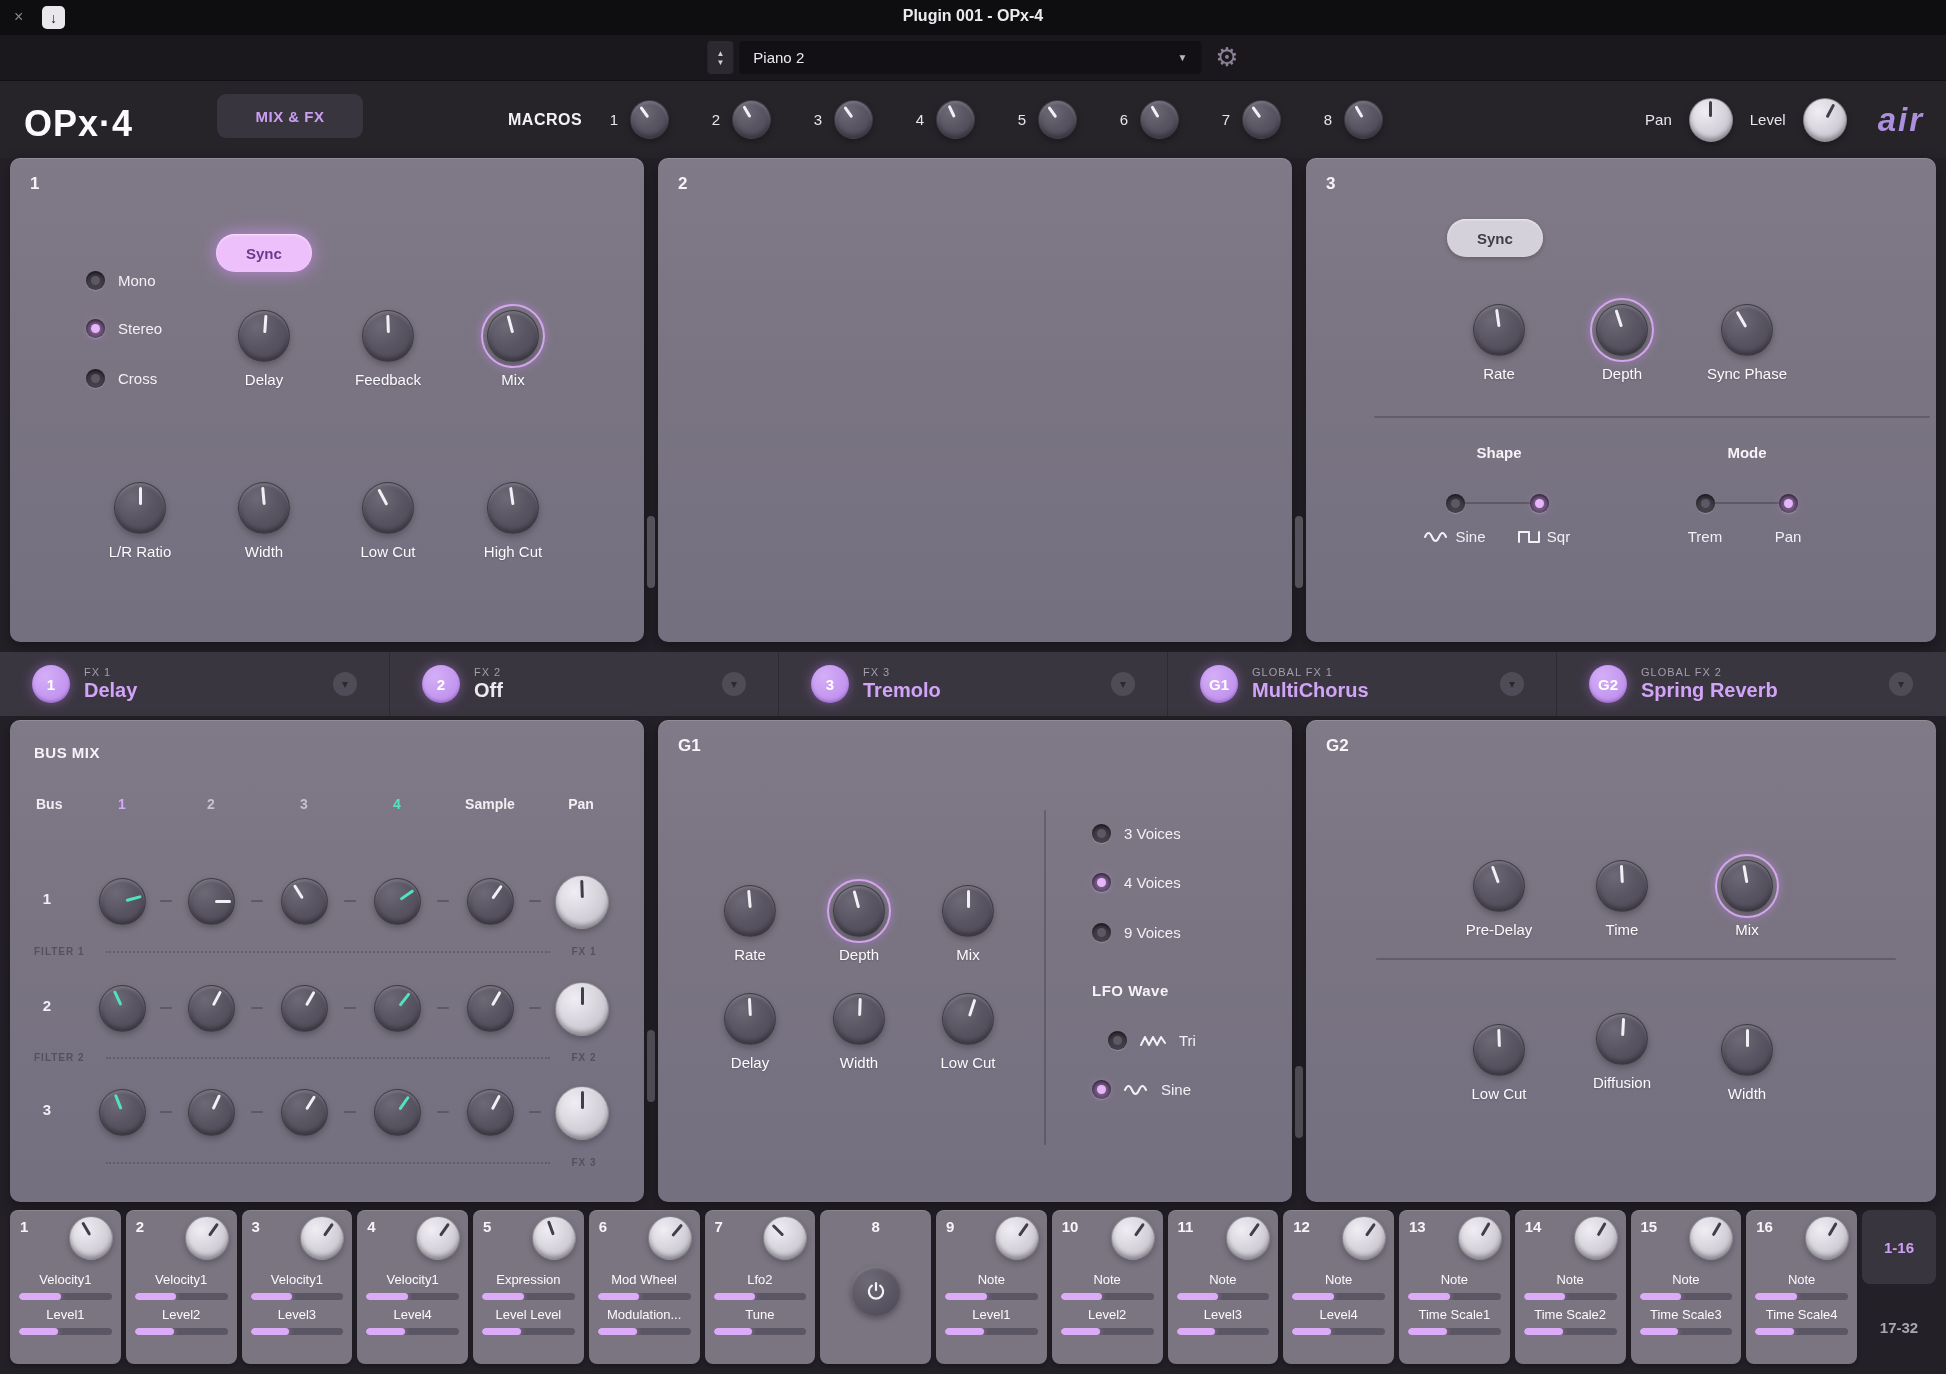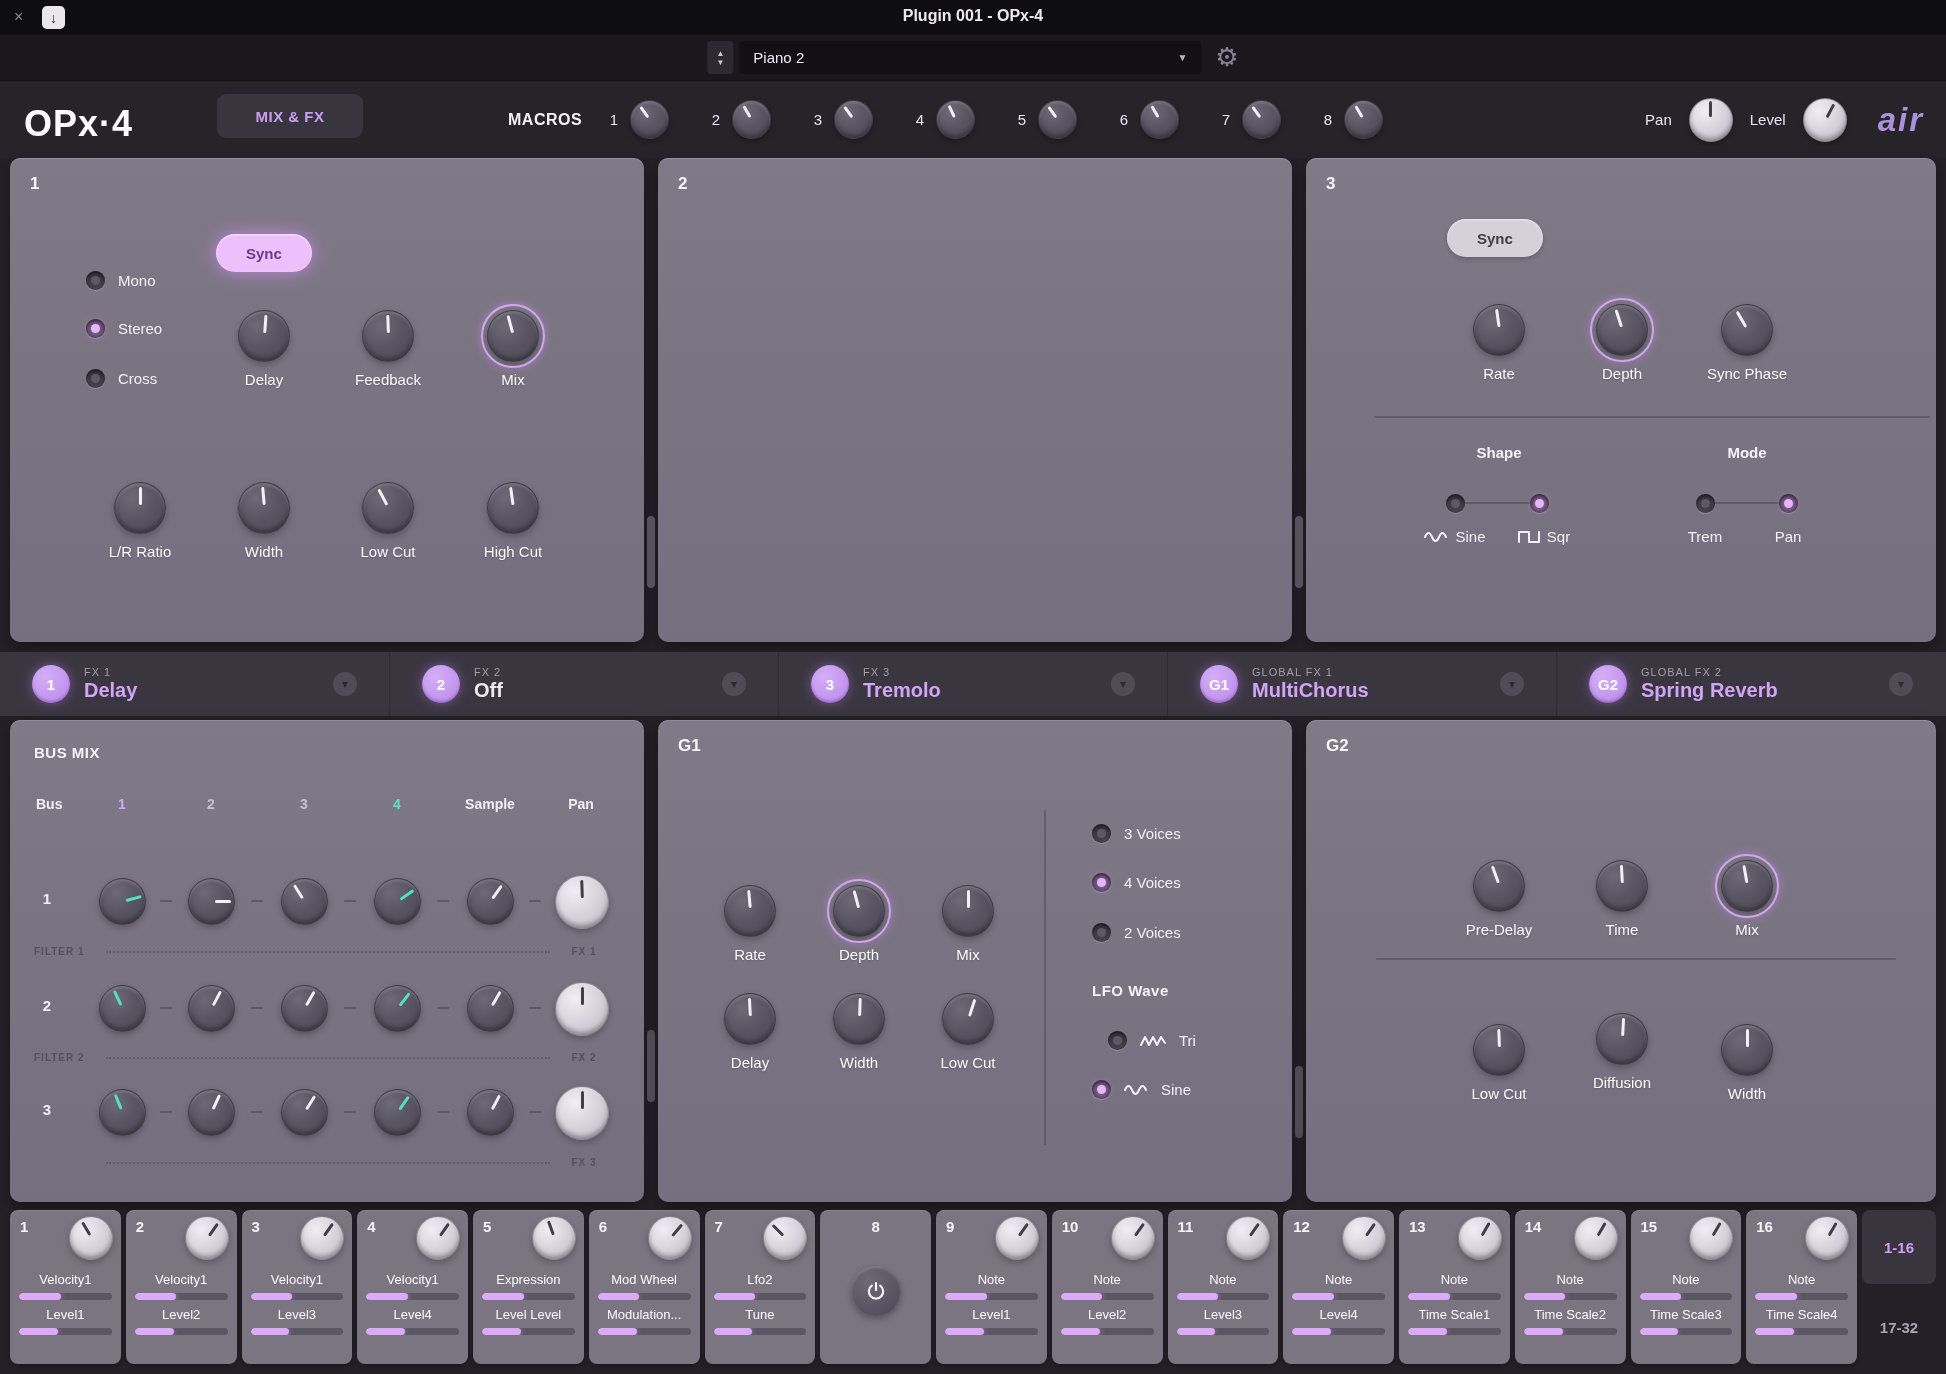--- a/index.html
+++ b/index.html
@@ -522,21 +522,21 @@
     <div class="vrow" style="left:434px;top:104px">
         <div class="radio"></div>
         <span class="rlabel">3 Voices</span>
       </div>
     <div class="vrow" style="left:434px;top:153px">
         <div class="radio sel"></div>
         <span class="rlabel">4 Voices</span>
       </div>
     <div class="vrow" style="left:434px;top:203px">
         <div class="radio"></div>
-        <span class="rlabel">2 Voices</span>
+        <span class="rlabel">9 Voices</span>
       </div>
     <div class="ptitle" style="left:434px;top:262px">LFO Wave</div>
     <div class="vrow" style="left:450px;top:311px">
       <div class="radio"></div>
       <svg class="wicon" width="26" height="14" viewBox="0 0 26 14" fill="none" stroke="#f3f1f6" stroke-width="2" stroke-linejoin="round" stroke-linecap="round">
           <path d="M1 11 L5 3 L9 11 L13 3 L17 11 L21 3 L25 9"></path>
         </svg>
       <span class="rlabel">Tri</span>
     </div>
     <div class="vrow" style="left:434px;top:360px">

